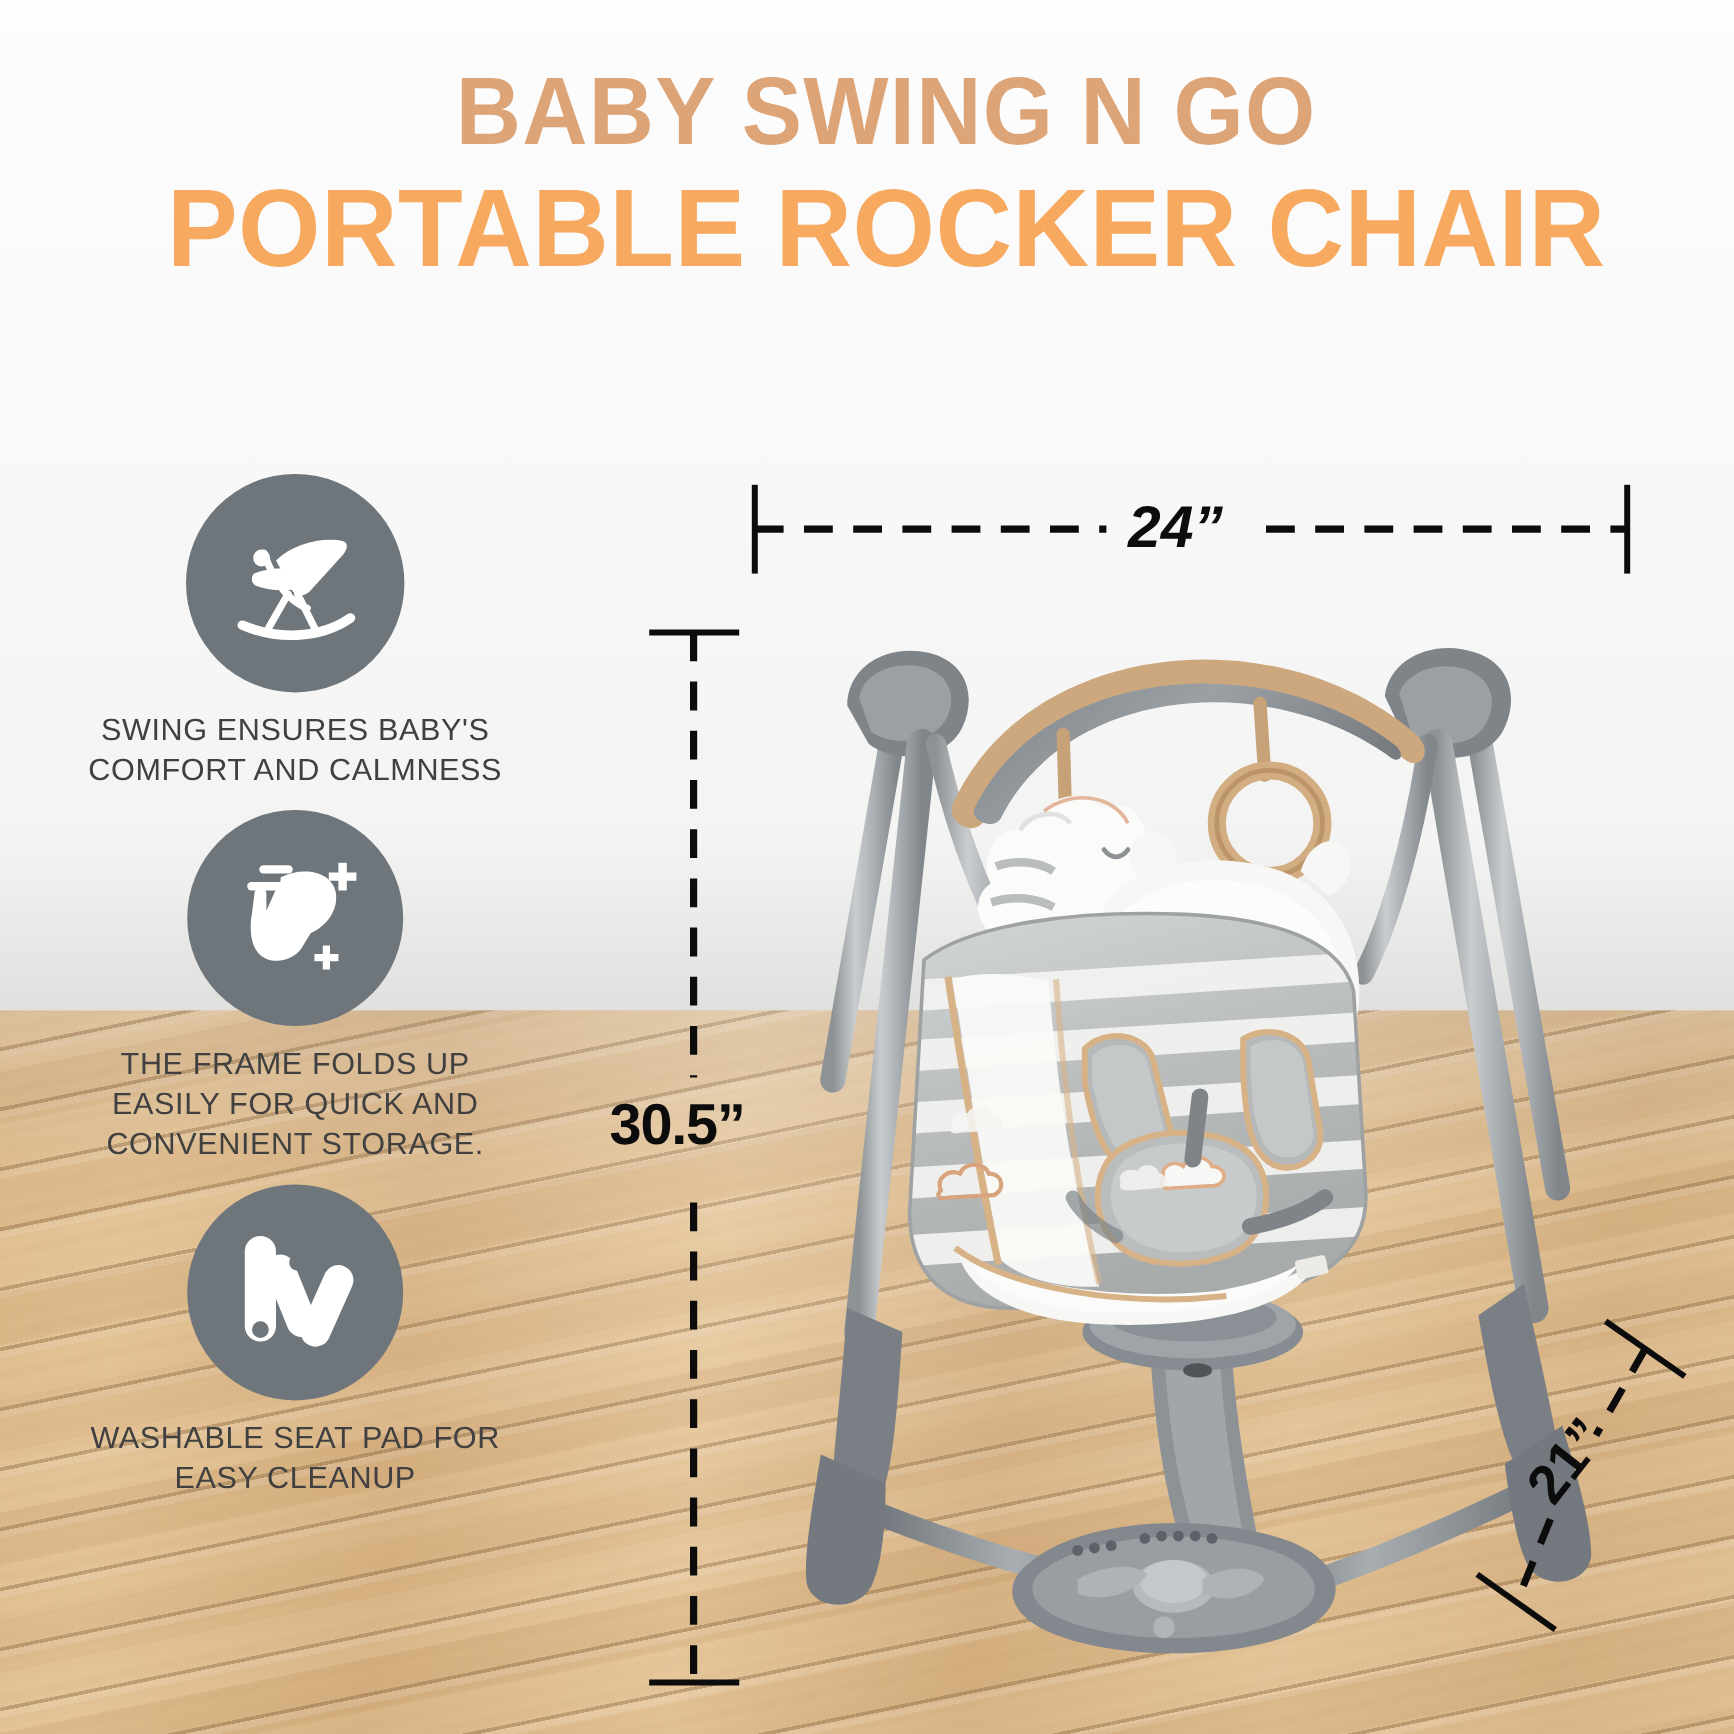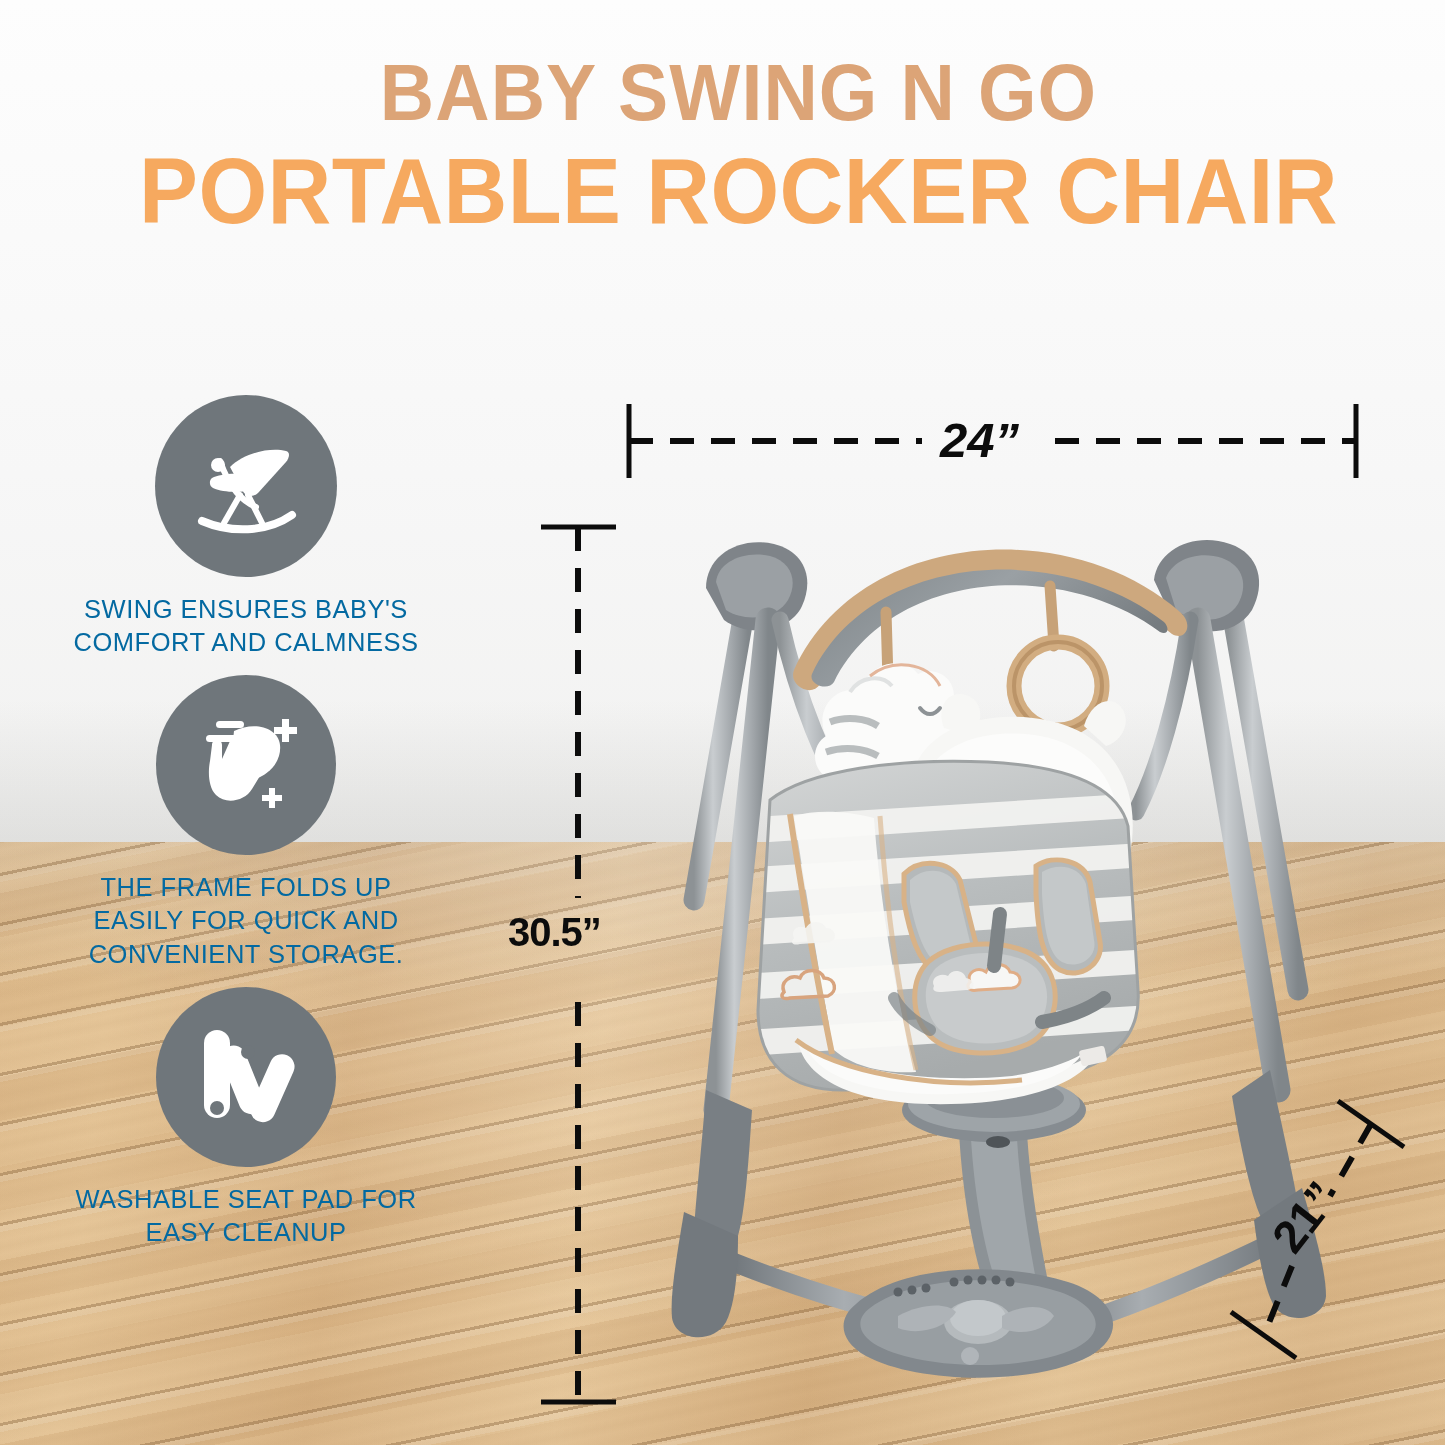--- a/index.html
+++ b/index.html
@@ -93,36 +93,36 @@
 
   
   .features{ position:absolute; left:0; top:395px; width:492px; z-index:40; }
   .feature{ width:492px; margin-bottom:16px; }
   .f-ico-wrap{ display:flex; justify-content:center; }
   .f-circle{
     width:182px; height:182px; border-radius:50%;
     background:#6f767b; display:flex; align-items:center; justify-content:center;
   }
   .f-text{
-    margin-top:16px; text-align:center; color:#0369a1;
+    margin-top:16px; text-align:center; color:#404040;
     font-size:25.5px; line-height:1.30; letter-spacing:.5px; font-weight:400;
     padding:0 56px;
     font-family:"Liberation Sans", sans-serif;
   }
   .f2 .f-circle{ width:180px; height:180px; }
   .f3 .f-circle{ width:180px; height:180px; }
 
   
   .dims{ position:absolute; inset:0; z-index:45; pointer-events:none;border-radius:32px; }
   .dim-label{
     position:absolute; color:#0c0c0c; font-weight:bold;
     font-family:"Liberation Sans", sans-serif;
   }
   #lbl-width{ left:940px; top:412px; font-size:49px; font-style:italic; letter-spacing:0px;}
-  #lbl-height{ left:508px; top:910px; font-size:40px; letter-spacing:-1px;}
+  #lbl-height{ left:508px; top:910px; font-size:48px; letter-spacing:-1px;}
   #lbl-depth{
     left:1268px; top:1190px; font-size:46px;
     transform:rotate(-52deg); transform-origin:center;
   }
 
   
   .product{ position:absolute; left:598px; top:470px; width:790px; height:950px; z-index:30; }
   svg.pimg{ width:100%; height:100%; display:block; }
 </style>
 </head>

